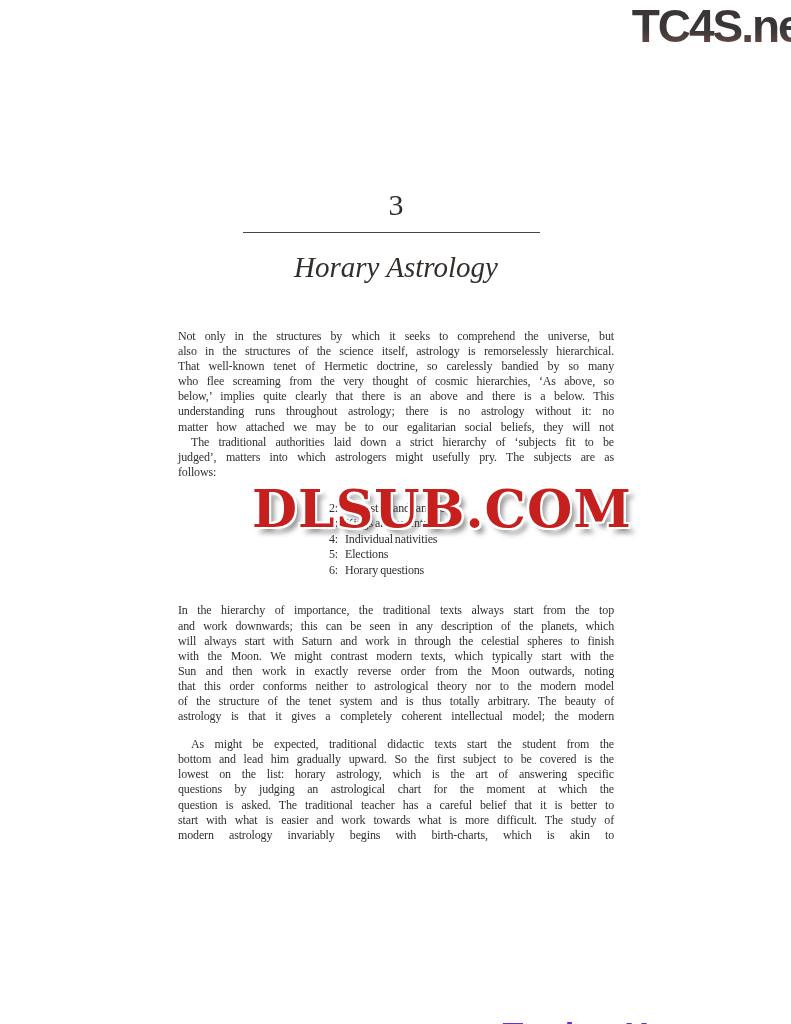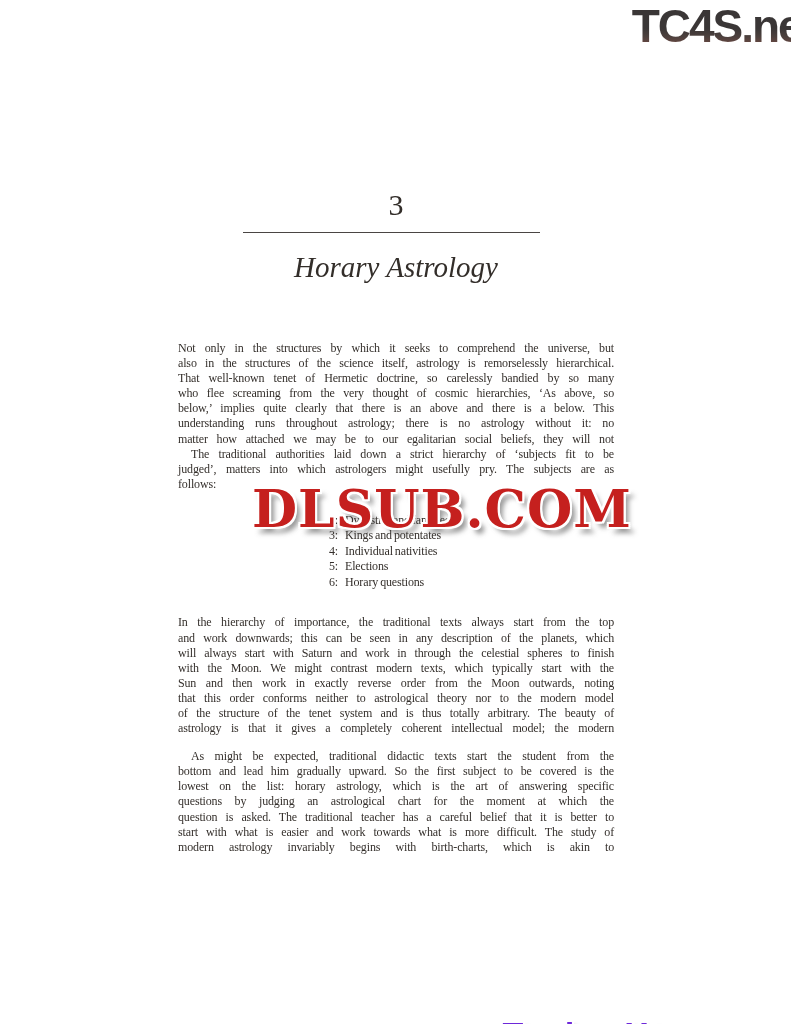--- a/index.html
+++ b/index.html
@@ -37,21 +37,21 @@
     border-top:1px solid #4a4543;height:0;
   }
   .chapter-title{
     position:absolute;top:247px;left:178px;width:436px;
     text-align:center;font-style:italic;font-size:29px;color:#332e2a;
     line-height:40px;
   }
 
   
   .content{
-    position:absolute;top:341px;left:178px;width:436px;
+    position:absolute;top:329px;left:178px;width:436px;
     font-size:12px;line-height:15.1px;color:#342f2b;
     letter-spacing:-0.15px;word-spacing:-0.8px;
   }
   .ln{
     text-align:justify;
     text-align-last:justify;
     min-height:15.1px;
   }
   .ln.last{text-align-last:left;}
   .ln.first-indent{padding-left:13px;}

